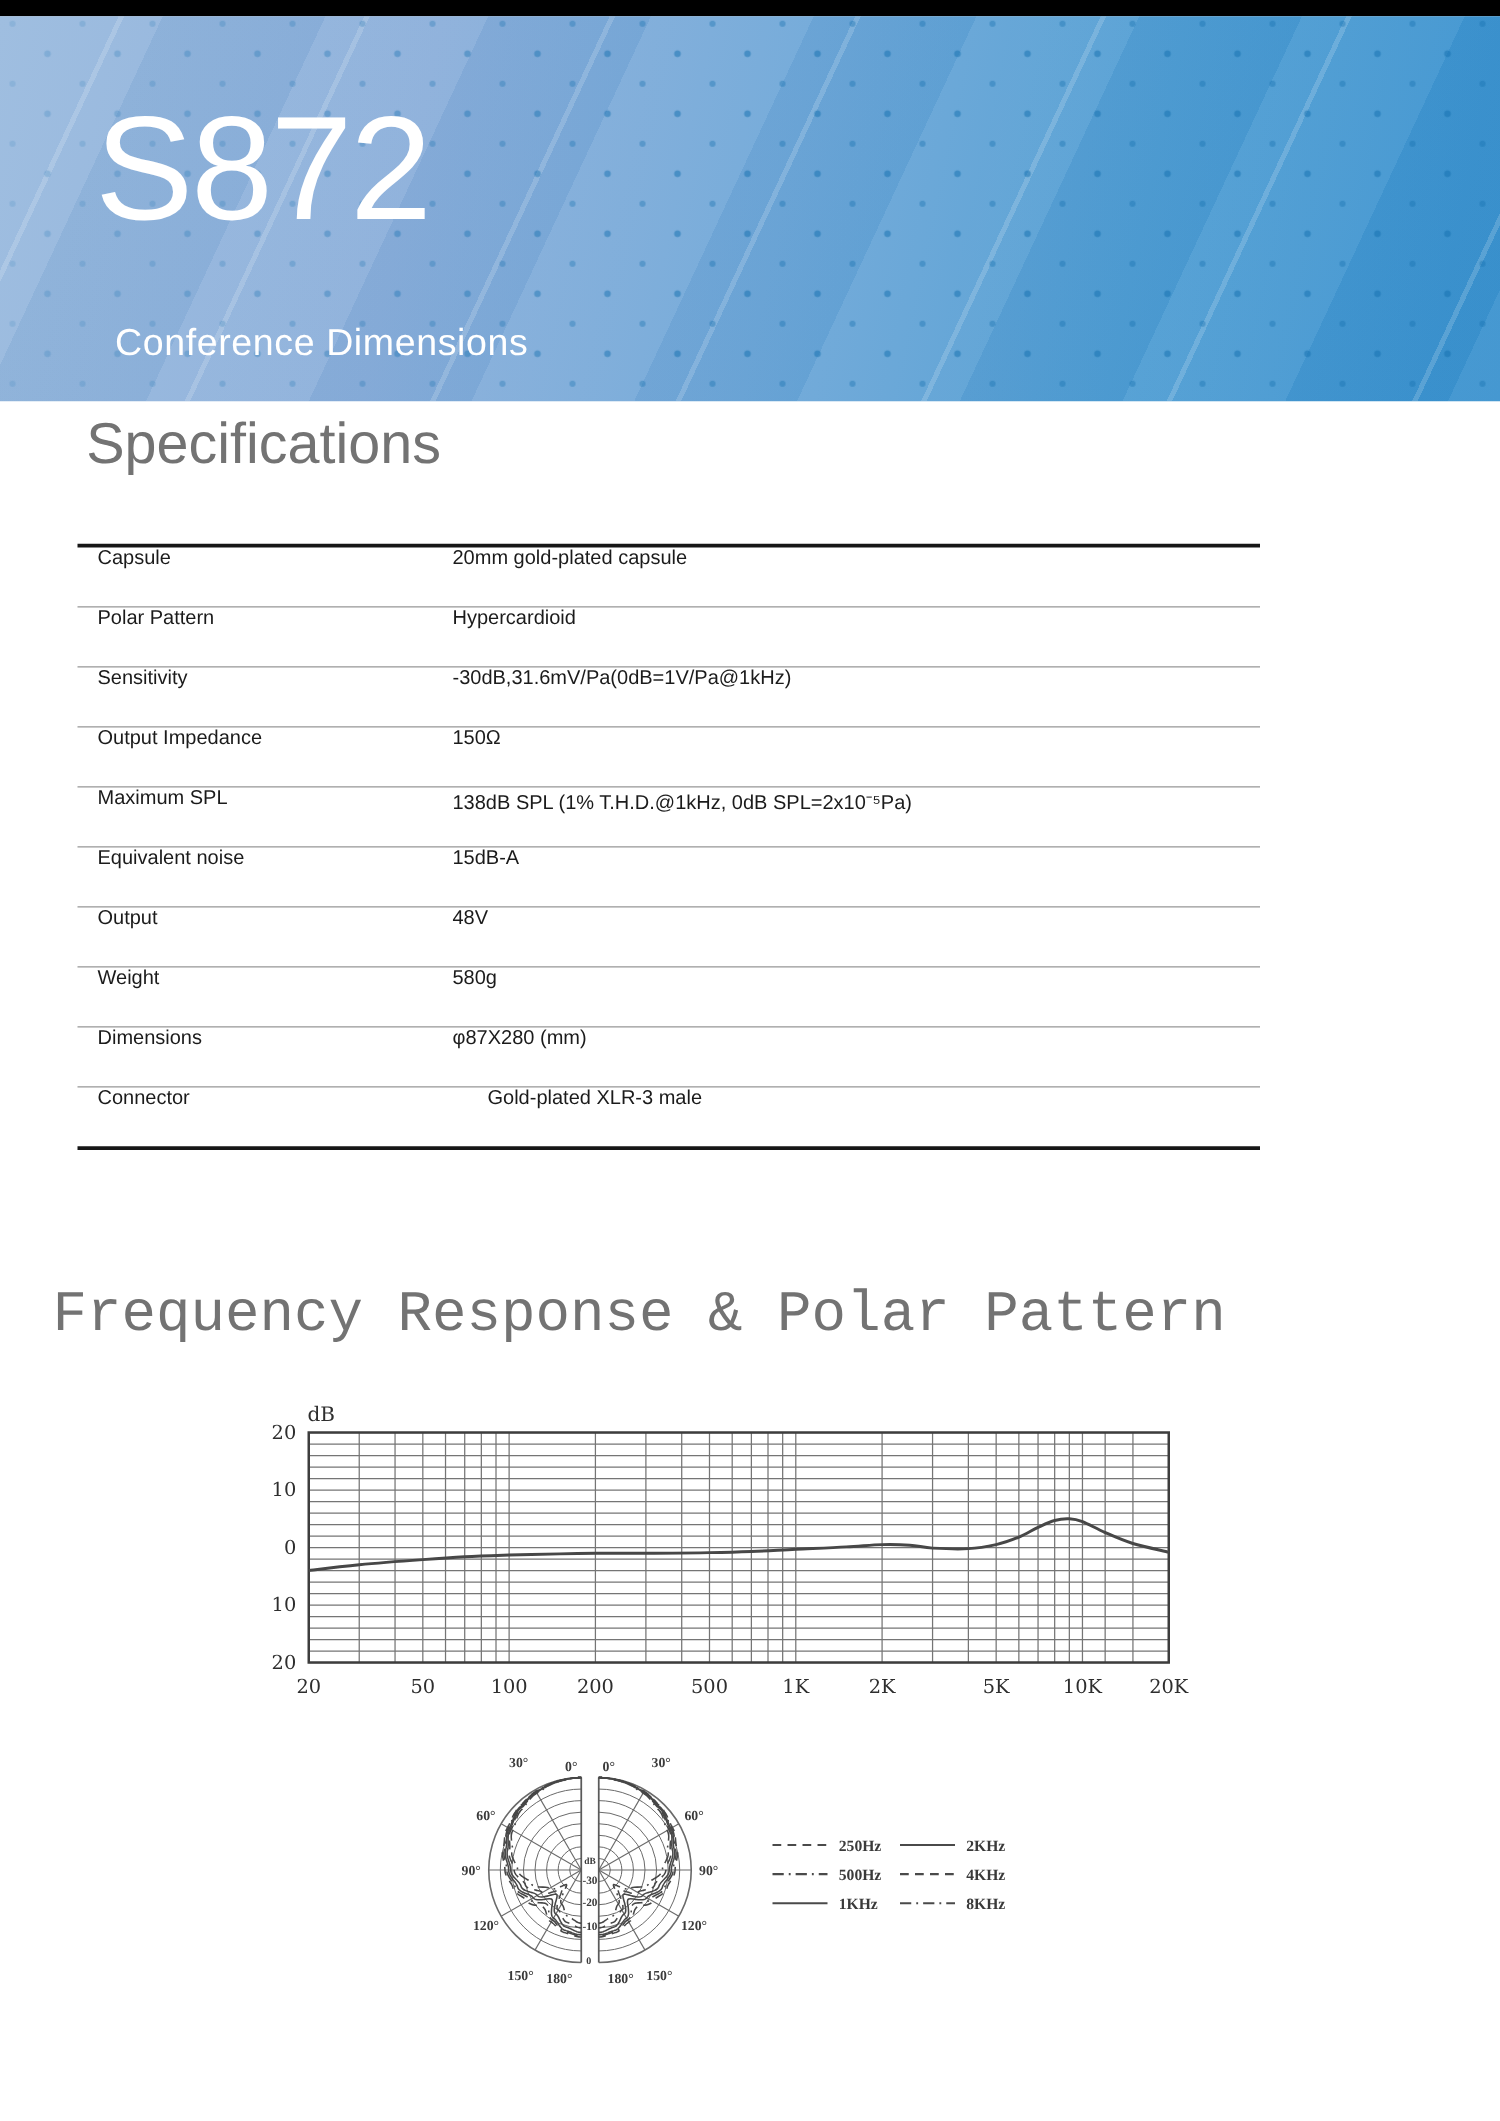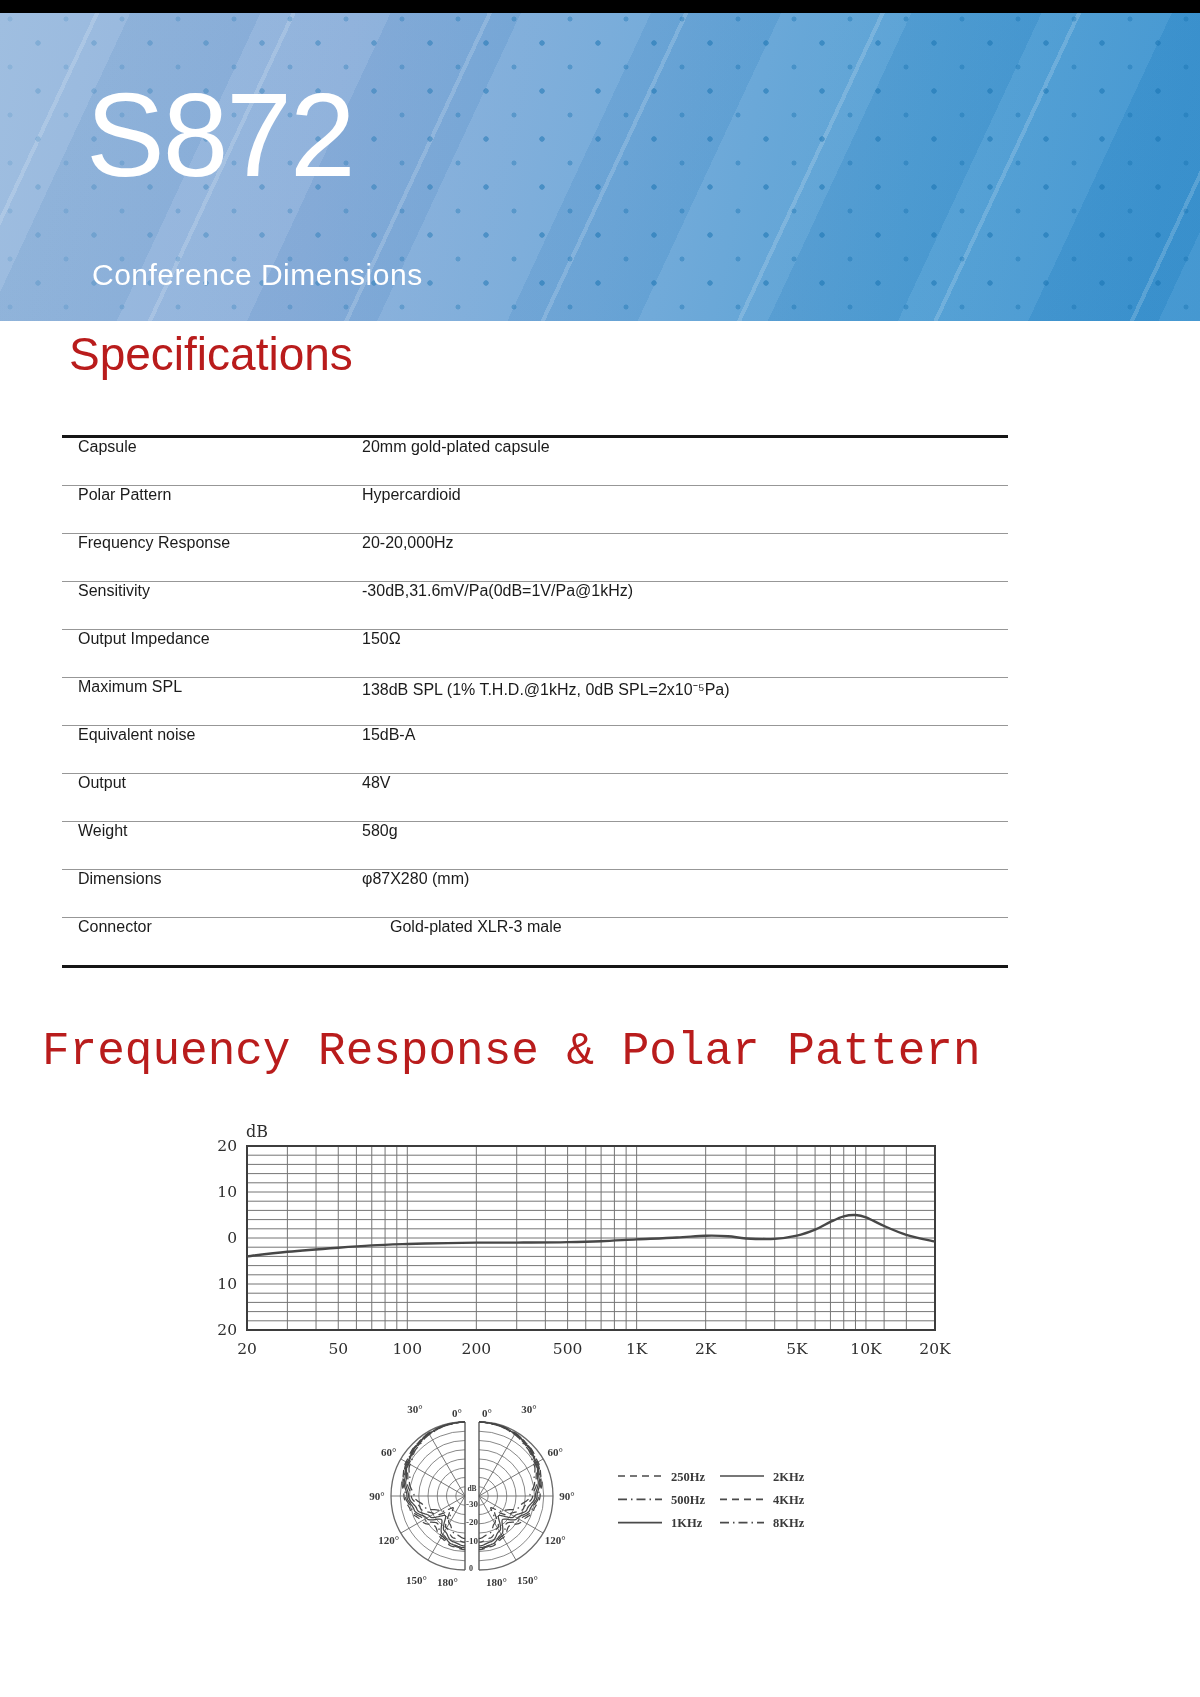--- a/index.html
+++ b/index.html
@@ -22,30 +22,30 @@
     position:absolute;inset:0;
     background-image:
       radial-gradient(circle,rgba(20,112,175,0.50) 2.4px,rgba(20,112,175,0) 3px),
       radial-gradient(circle,rgba(20,112,175,0.38) 2.2px,rgba(20,112,175,0) 2.8px);
     background-size:56px 48px,56px 48px;
     background-position:10px 6px,38px 30px;
     -webkit-mask-image:linear-gradient(to right,rgba(0,0,0,0.35),#000 45%);
             mask-image:linear-gradient(to right,rgba(0,0,0,0.35),#000 45%);
   }
   .model{
-    position:absolute;left:86px;top:58px;margin:0;color:#fff;
+    position:absolute;left:76px;top:58px;margin:0;color:#fff;
     font-size:118px;font-weight:400;letter-spacing:-2px;line-height:1.1;
   }
   .subtitle{
     position:absolute;left:92px;top:245px;color:#fff;
     font-size:30px;font-weight:400;letter-spacing:0.5px;
   }
   .section-title{
     position:absolute;margin:0;font-weight:400;line-height:1.15;
-    color:#b91c1c;font-size:46px;letter-spacing:0px;
+    color:#737373;font-size:46px;letter-spacing:0px;
   }
   #spec-heading{left:69px;top:328px;}
   #charts-heading{left:42px;top:1026px;font-family:Liberation Mono, monospace;}
   #spec-table{
     position:absolute;left:62px;top:435px;width:946px;
     border-top:3px solid #161616;border-bottom:3px solid #161616;
   }
   .spec-row{
     display:flex;align-items:flex-start;height:47px;
     border-bottom:1px solid #979797;font-size:16px;color:#1b1b1b;
@@ -73,24 +73,20 @@
 <h2 class="section-title" id="spec-heading">Specifications</h2>
 
 <div id="spec-table">
     <div class="spec-row">
       <div class="spec-label">Capsule</div>
       <div class="spec-value">20mm gold-plated capsule</div>
     </div>
     <div class="spec-row">
       <div class="spec-label">Polar Pattern</div>
       <div class="spec-value">Hypercardioid</div>
-    </div>
-    <div class="spec-row">
-      <div class="spec-label">Frequency Response</div>
-      <div class="spec-value">20-20,000Hz</div>
     </div>
     <div class="spec-row">
       <div class="spec-label">Sensitivity</div>
       <div class="spec-value">-30dB,31.6mV/Pa(0dB=1V/Pa@1kHz)</div>
     </div>
     <div class="spec-row">
       <div class="spec-label">Output Impedance</div>
       <div class="spec-value">150Ω</div>
     </div>
     <div class="spec-row">

